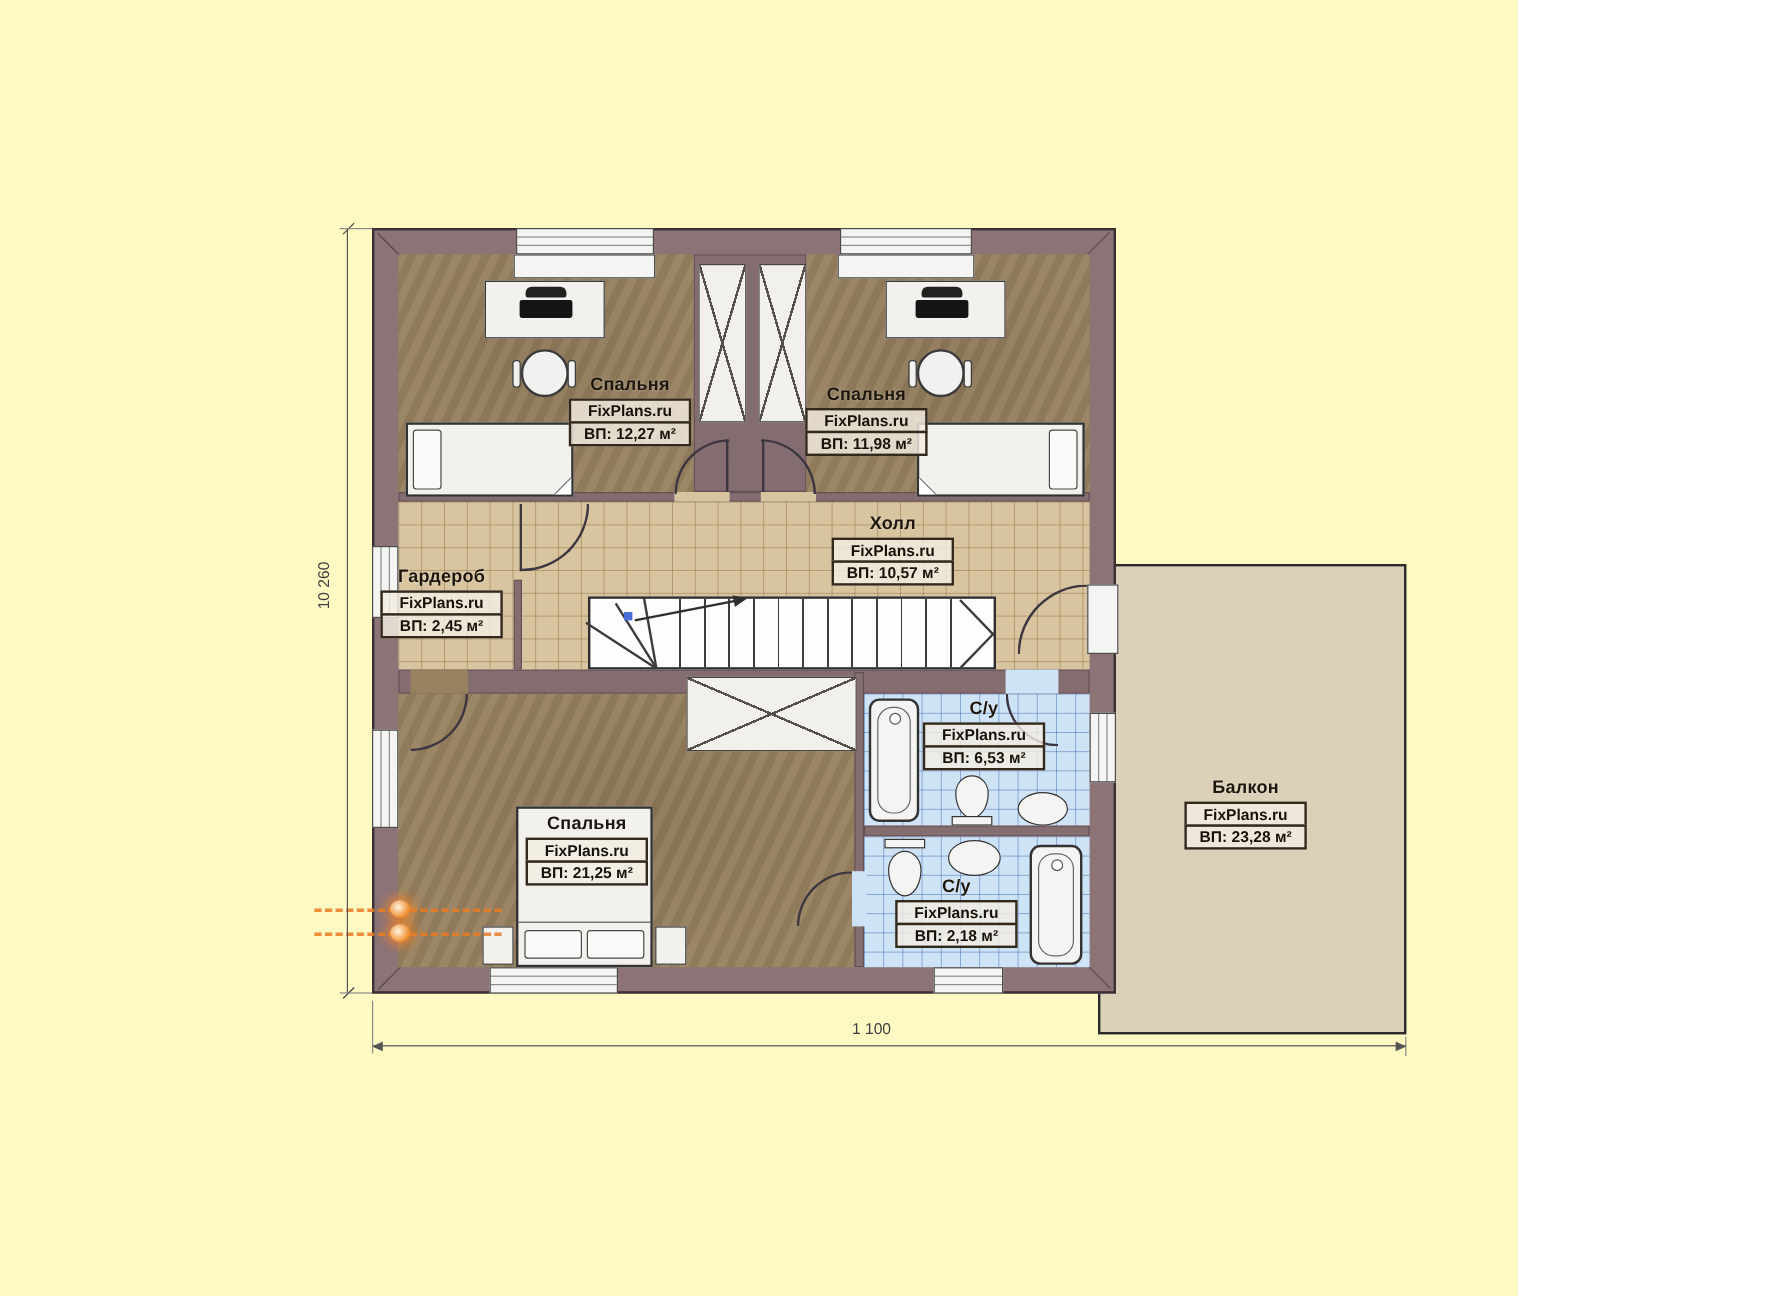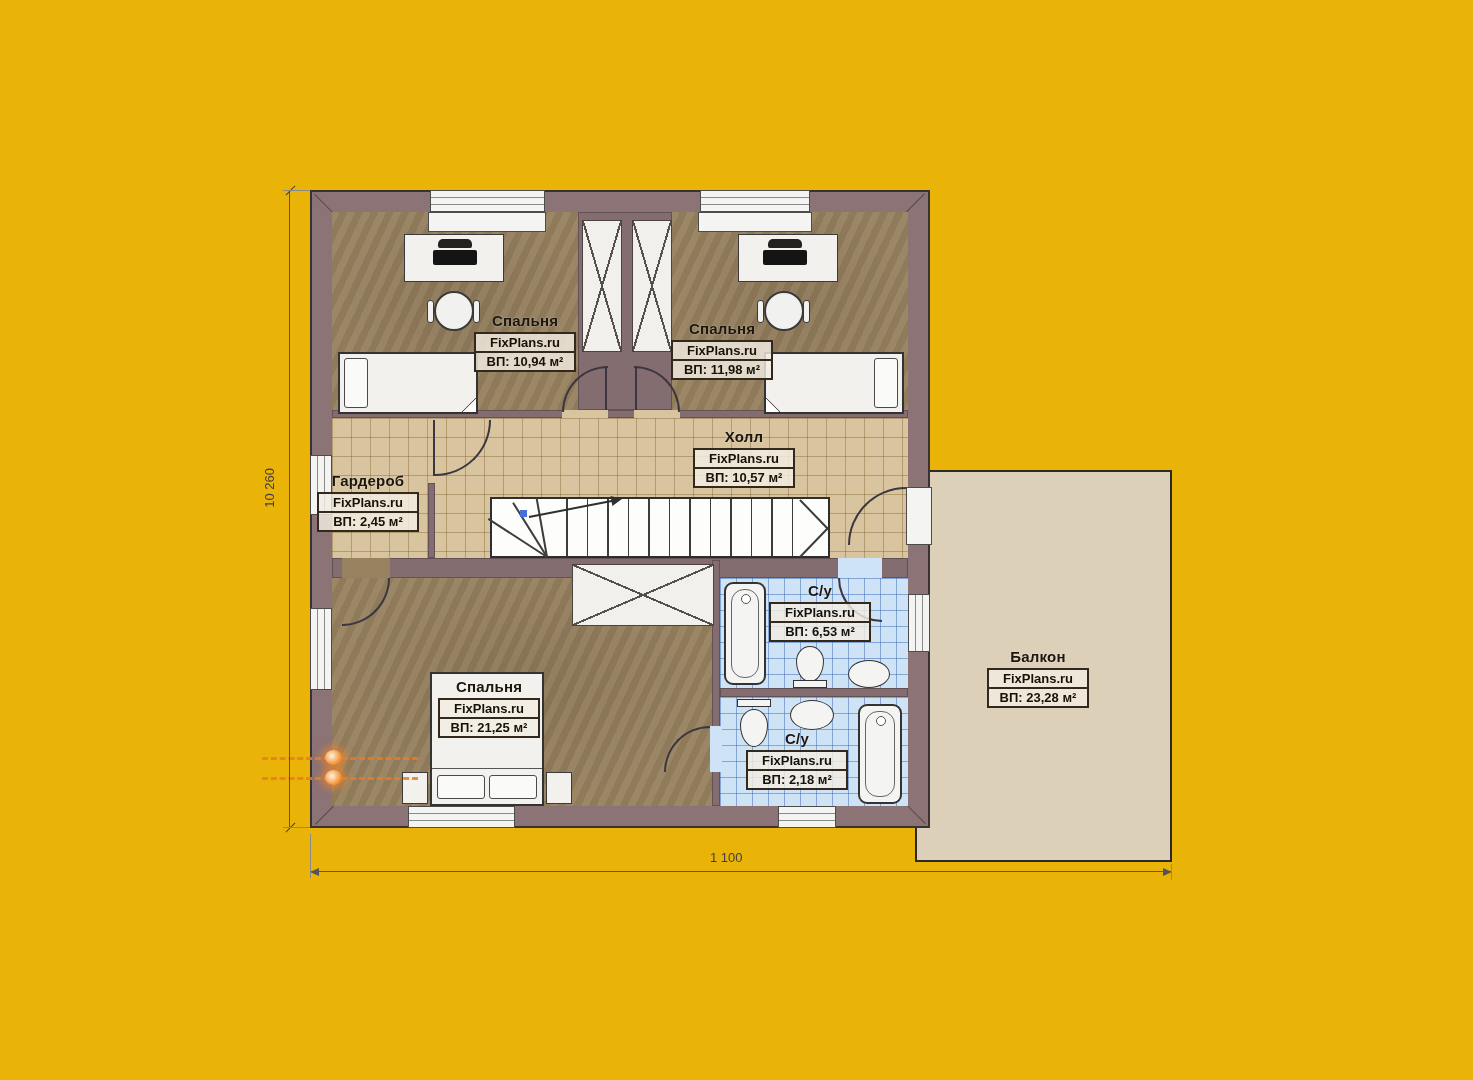--- a/index.html
+++ b/index.html
@@ -1,17 +1,17 @@
 <!DOCTYPE html>
 <html><head>
 <meta charset="utf-8">
 <style>
   html,body{margin:0;padding:0;background:#ffffff;}
   #canvas{
-    position:relative;width:1473px;height:1080px;background:#eab308;overflow:hidden;
+    position:relative;width:1265px;height:1080px;background:#fef9c3;overflow:hidden;
     font-family:"Liberation Sans", sans-serif;
   }
   .abs{position:absolute;box-sizing:border-box;}
 
   
   .building{background:#8b7376;border:2px solid #3a3134;}
   .iwall{background:#846d71;box-shadow:0 0 0 1px rgba(40,30,35,.35) inset;}
   .miter{height:0;border-top:1px solid rgba(45,35,40,.55);transform-origin:left top;}
   .balcony{background:#dcd0b9;border:2px solid #2c2a28;}
 
@@ -223,21 +223,21 @@
   </div>
 
   <div class="abs vent-dash" style="left:262px;top:757px;width:156px;"></div>
   <div class="abs vent-dash" style="left:262px;top:777px;width:156px;"></div>
   <div class="abs flue" style="left:325px;top:750px;width:17px;height:15px;"></div>
   <div class="abs flue" style="left:325px;top:770px;width:17px;height:15px;"></div>
 
   <div class="room-label" style="left:525px;top:312px;">
     <div class="room-name">Спальня</div>
     <span class="label-box">FixPlans.ru</span>
-    <span class="label-box">ВП: 10,94 м²</span>
+    <span class="label-box">ВП: 12,27 м²</span>
   </div>
   <div class="room-label" style="left:722px;top:320px;">
     <div class="room-name">Спальня</div>
     <span class="label-box">FixPlans.ru</span>
     <span class="label-box">ВП: 11,98 м²</span>
   </div>
   <div class="room-label" style="left:744px;top:428px;">
     <div class="room-name">Холл</div>
     <span class="label-box">FixPlans.ru</span>
     <span class="label-box">ВП: 10,57 м²</span>

